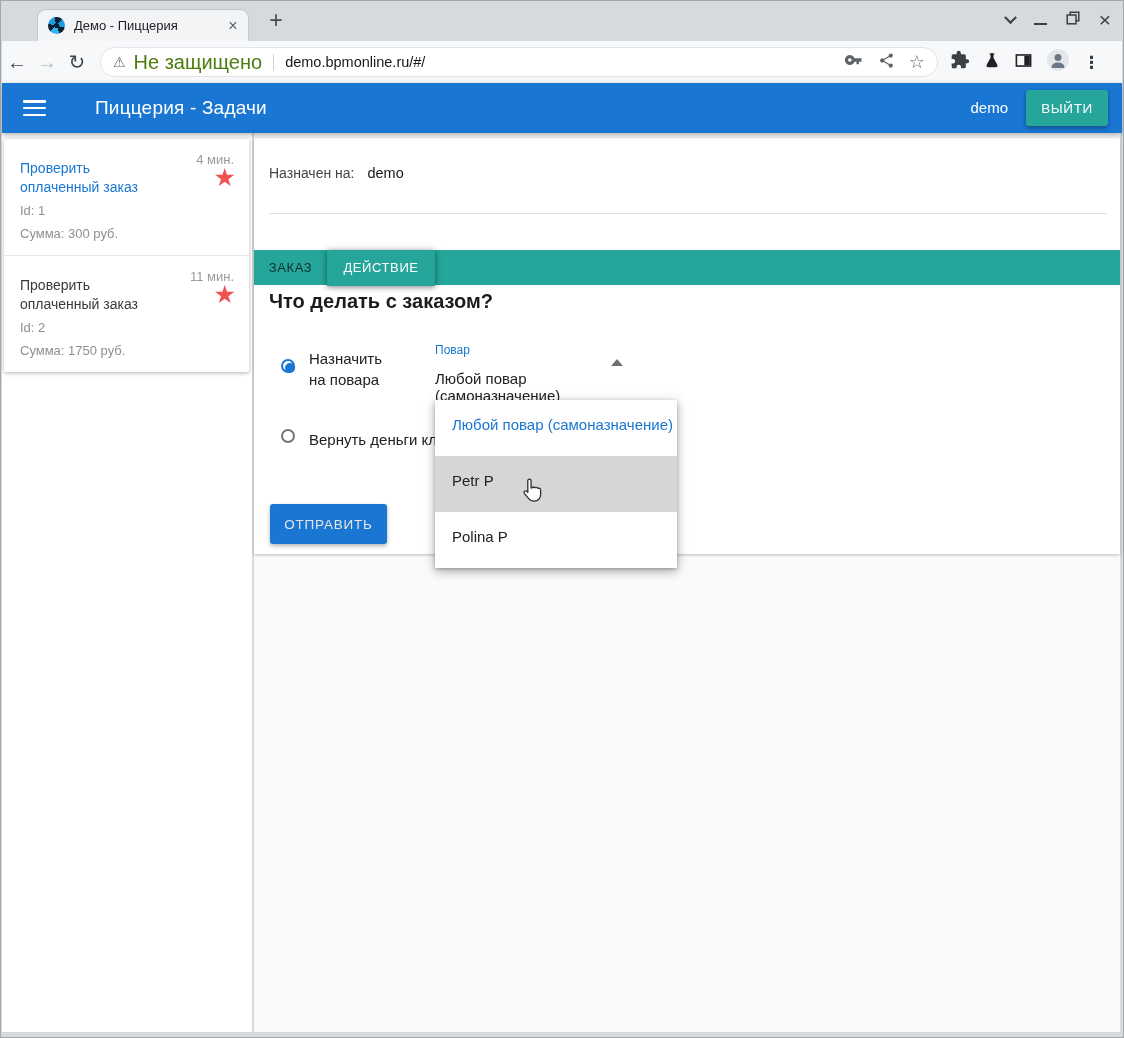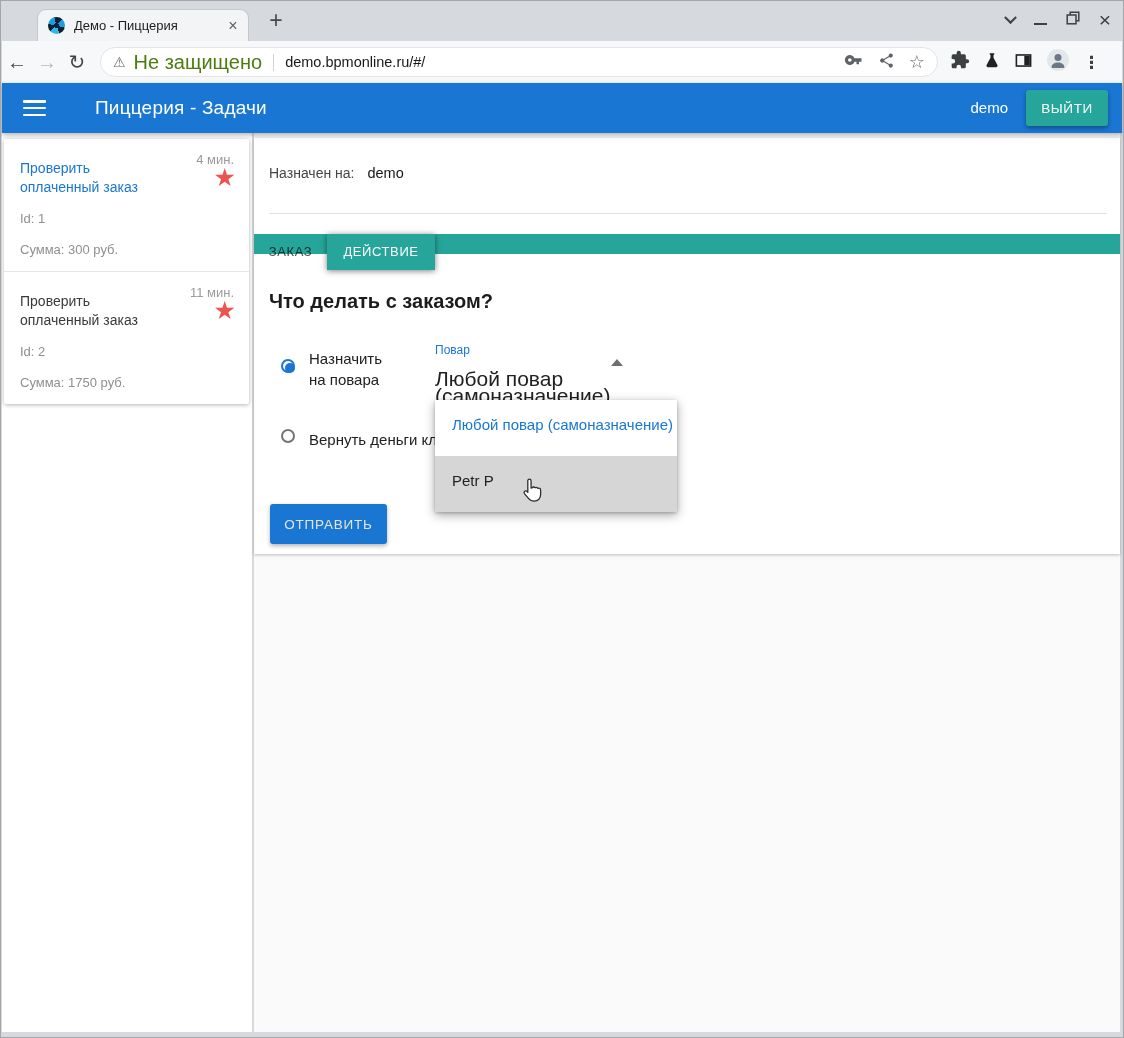--- a/index.html
+++ b/index.html
@@ -65,50 +65,50 @@
            border-right:1px solid #d8d8d8;}
   .task-card{position:absolute;left:2px;right:3px;top:6px;background:#fff;border-radius:2px;
              box-shadow:0 1px 4px rgba(0,0,0,.3);}
   .task{position:relative;padding:20px 16px 12px;min-height:99px;}
   .task + .task{border-top:1px solid #e6e6e6;}
   .task-title{width:150px;font-size:14px;line-height:19px;}
   .task.selected .task-title{color:var(--blue);}
   .task:not(.selected) .task-title{color:#3a3a3a;}
   .task-time{position:absolute;top:13px;right:15px;font-size:13px;color:#9a9a9a;}
   .task-star{position:absolute;top:26px;right:13px;font-size:25px;line-height:25px;color:var(--red);}
-  .task-meta{font-size:13px;line-height:19px;color:#8f8f8f;margin-top:12px;}
+  .task-meta{font-size:13px;line-height:19px;color:#8f8f8f;margin-top:4px;}
 
   
   .main{position:absolute;left:253px;top:132px;right:3px;bottom:5px;background:var(--page-bg);}
   .main-card{position:absolute;left:0;right:0;top:5px;height:416px;background:#fff;
              box-shadow:0 1px 3px rgba(0,0,0,.25);}
   .assigned{position:absolute;left:15px;top:27px;font-size:14px;color:#454545;}
   .assigned b{font-weight:normal;color:#161616;font-size:14.5px;margin-left:13px;}
   .hdivider{position:absolute;left:15px;right:13px;top:75px;height:1px;background:#e0e0e0;}
-  .tabbar{position:absolute;left:0;right:0;top:96px;height:20px;background:var(--teal);}
+  .tabbar{position:absolute;left:0;right:0;top:112px;height:35px;background:var(--teal);}
   .tab-item{position:absolute;top:0;height:36px;line-height:36px;text-align:center;
             font-size:13px;letter-spacing:.6px;}
   .tab-order{left:0;width:73px;color:rgba(0,0,0,.72);}
   .tab-action{left:73px;width:108px;background:var(--teal);color:#fff;
               box-shadow:0 1px 6px rgba(0,0,0,.5);z-index:2;}
   .question{position:absolute;left:15px;top:152px;font-size:20px;font-weight:bold;color:#1c1c1c;}
   .radio{position:absolute;width:14px;height:14px;border-radius:50%;}
   .radio.checked{border:2px solid var(--blue);}
   .radio.checked::after{content:"";position:absolute;left:2px;top:2px;width:10px;height:10px;
                         border-radius:50%;background:var(--blue);}
   .radio.unchecked{border:2px solid #757575;}
   .radio1{left:27px;top:221px;}
   .radio2{left:27px;top:291px;}
   .opt-label{position:absolute;font-size:15px;color:#212121;line-height:21px;}
   .opt1{left:55px;top:210px;}
   .opt2{left:55px;top:291px;white-space:nowrap;z-index:1;}
   .select{position:absolute;left:181px;top:205px;width:196px;border-bottom:2px solid var(--blue);
           padding-bottom:5px;}
   .select-label{font-size:12px;color:var(--blue);line-height:14px;margin-bottom:4px;}
-  .select-value{font-size:21px;color:#212121;line-height:17px;margin-top:13px;}
+  .select-value{font-size:15px;color:#212121;line-height:17px;margin-top:13px;}
   .caret-up{position:absolute;left:357px;top:221px;width:0;height:0;
             border-left:6px solid transparent;border-right:6px solid transparent;
             border-bottom:7px solid #6f6f6f;}
   .dropdown{position:absolute;left:181px;top:262px;width:242px;background:#fff;z-index:10;
             box-shadow:0 3px 10px rgba(0,0,0,.35),0 1px 3px rgba(0,0,0,.2);}
   .dd-item{height:56px;line-height:49px;padding-left:17px;font-size:15px;color:#212121;
            white-space:nowrap;overflow:hidden;}
   .dd-item.sel{color:var(--blue);}
   .dd-item.hov{background:#d6d6d6;}
   .cursor{position:absolute;left:265px;top:340px;z-index:20;}
@@ -252,20 +252,21 @@
       <span class="caret-up"></span>
 
       <span class="radio unchecked radio2"></span>
       <div class="opt-label opt2">Вернуть деньги клиенту (отменить заказ)</div>
 
       <button class="submit-btn">ОТПРАВИТЬ</button>
 
       <div class="dropdown">
         <div class="dd-item sel">Любой повар (самоназначение)</div>
         <div class="dd-item hov">Petr P</div>
+        <div class="dd-item">Polina P</div>
       </div>
 
       <span class="cursor">
         <svg width="23" height="26" viewBox="0 0 24 28">
           <path d="M9 3.2C9 2.1 9.8 1.3 10.8 1.3s1.8.8 1.8 1.9v7.6l1.1-.1c.3-.6 1-1 1.7-1 .6 0 1.2.3 1.5.8.4-.3.8-.5 1.3-.5.8 0 1.5.5 1.8 1.2.3-.2.6-.3 1-.3 1.1 0 1.9.9 1.9 1.9v5.1c0 3.9-2.7 7-6.8 7-3 0-4.6-.9-6.3-3l-4.3-5.1c-.6-.8-.5-1.9.2-2.5.7-.6 1.8-.6 2.4.1l1 1.1V3.2z" fill="#ffffff" stroke="#2e2e2e" stroke-width="1.4" stroke-linejoin="round"></path>
         </svg>
       </span>
     </div>
   </div>
 

